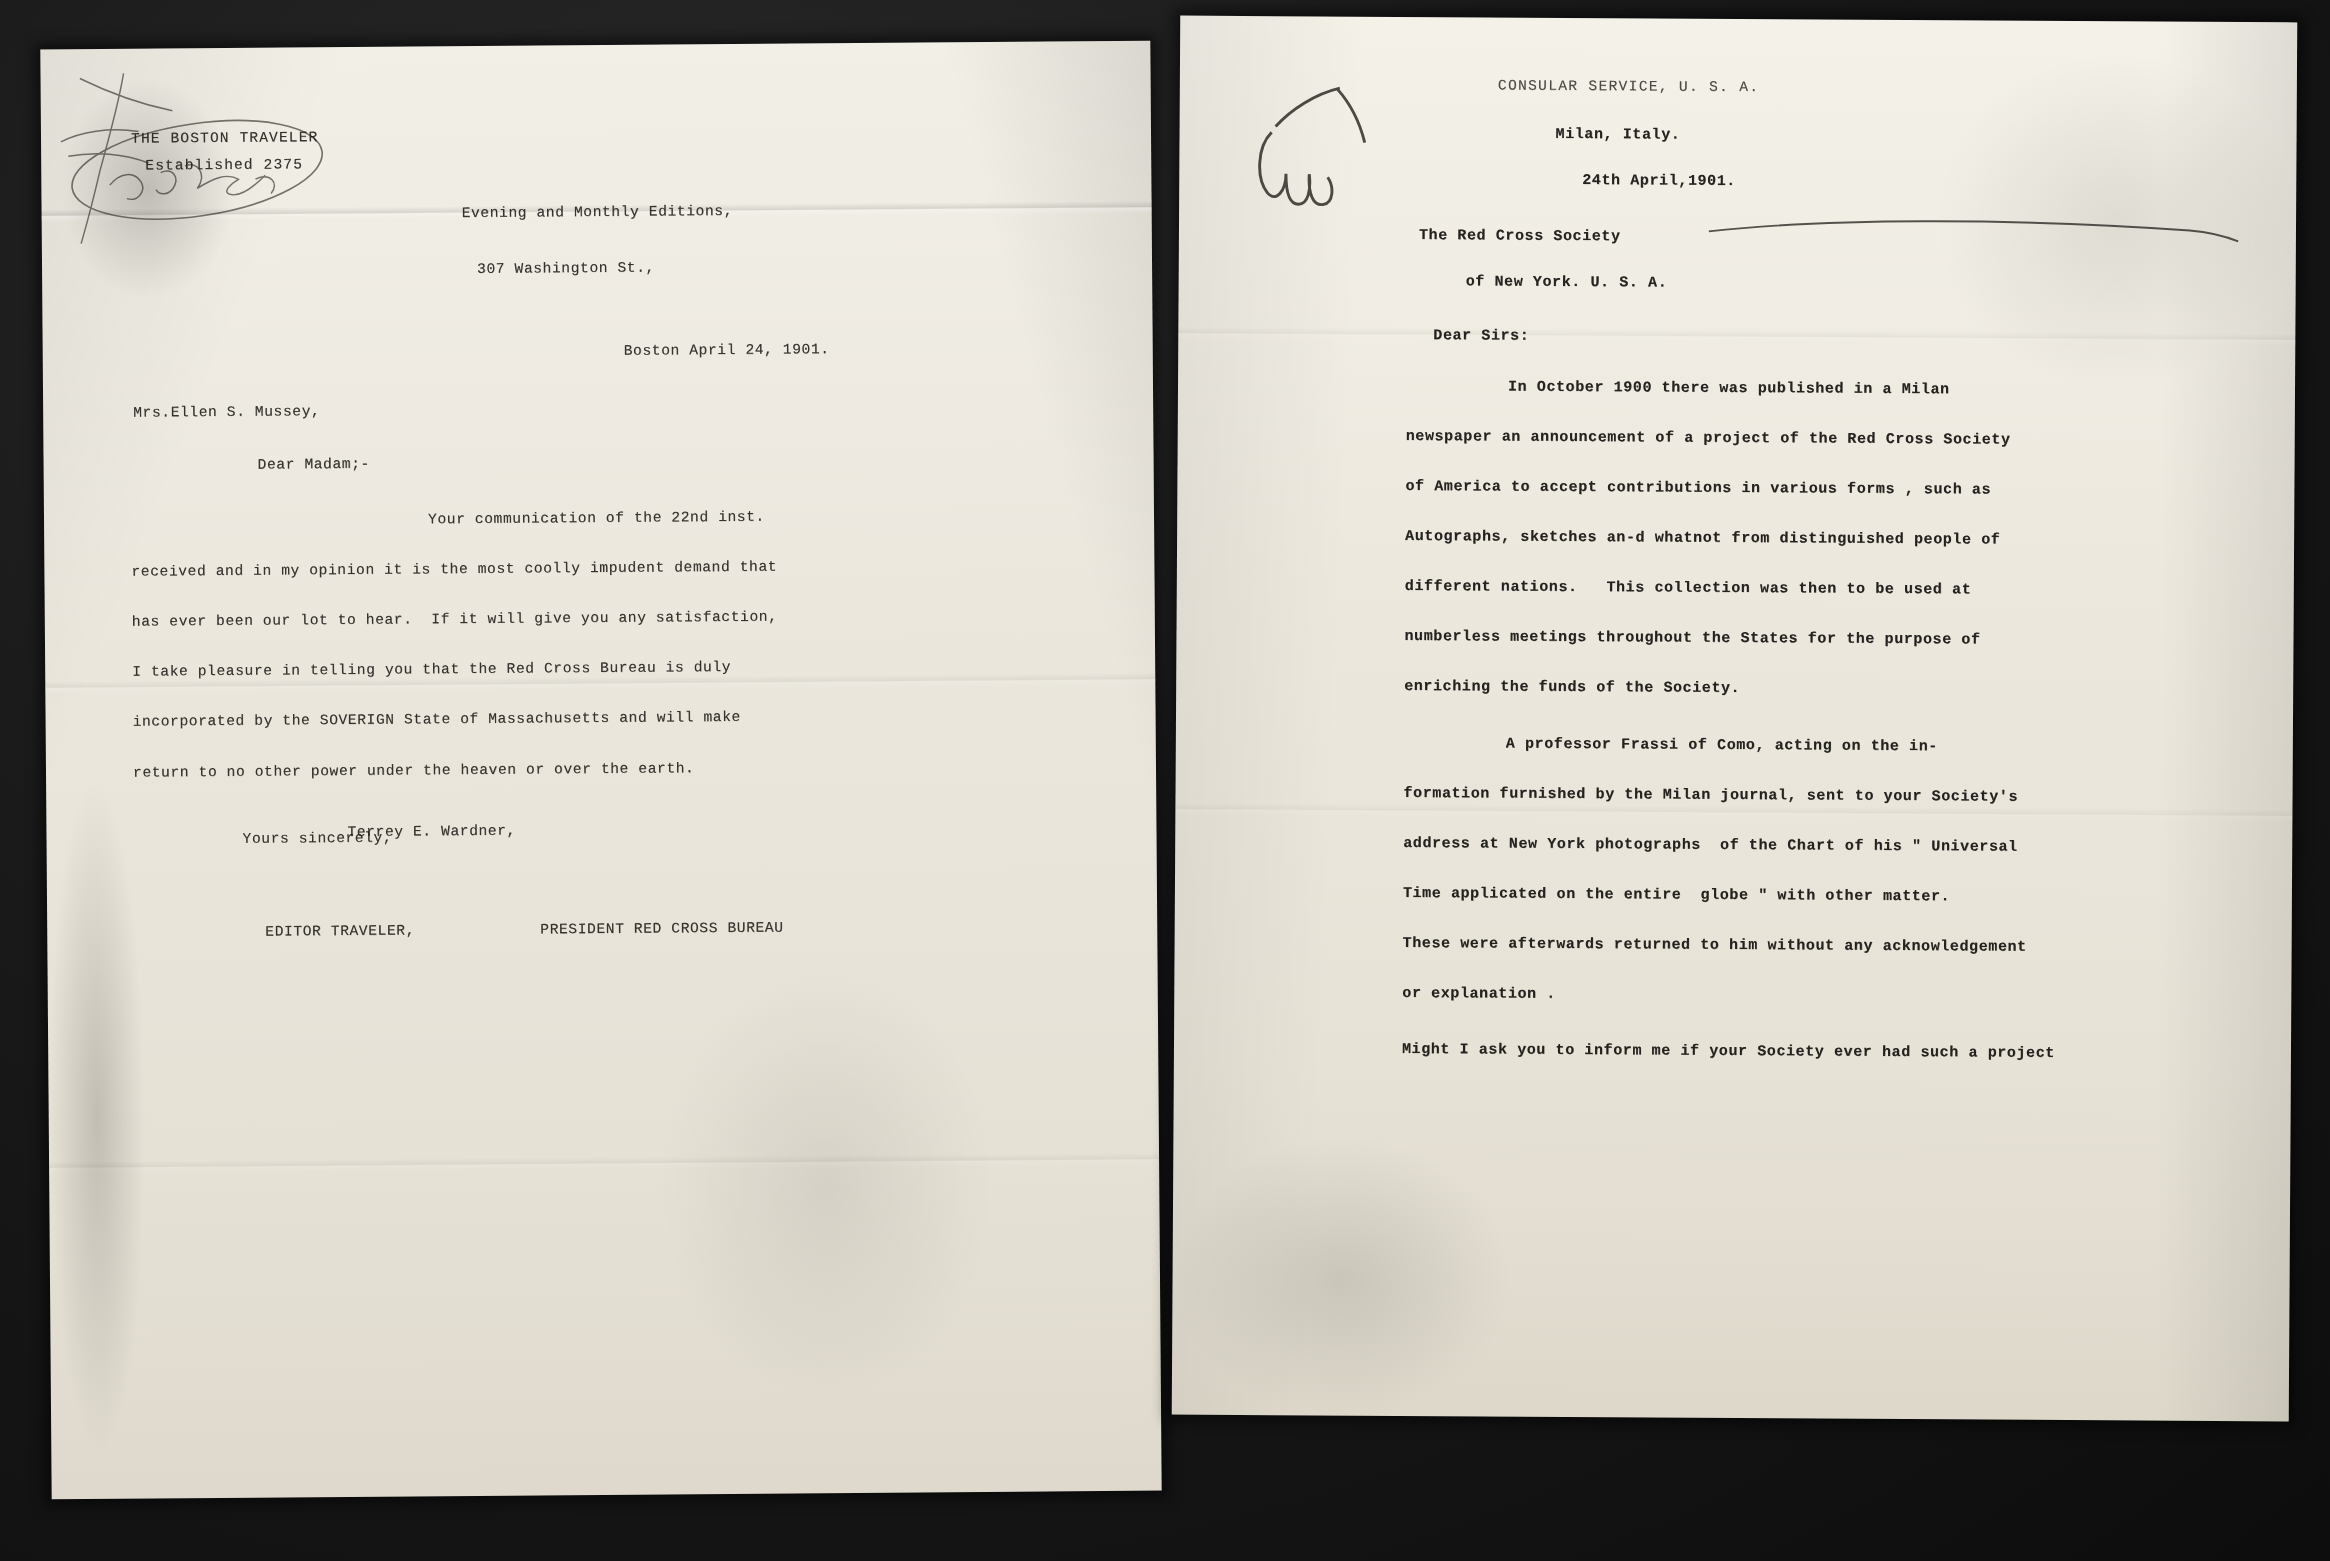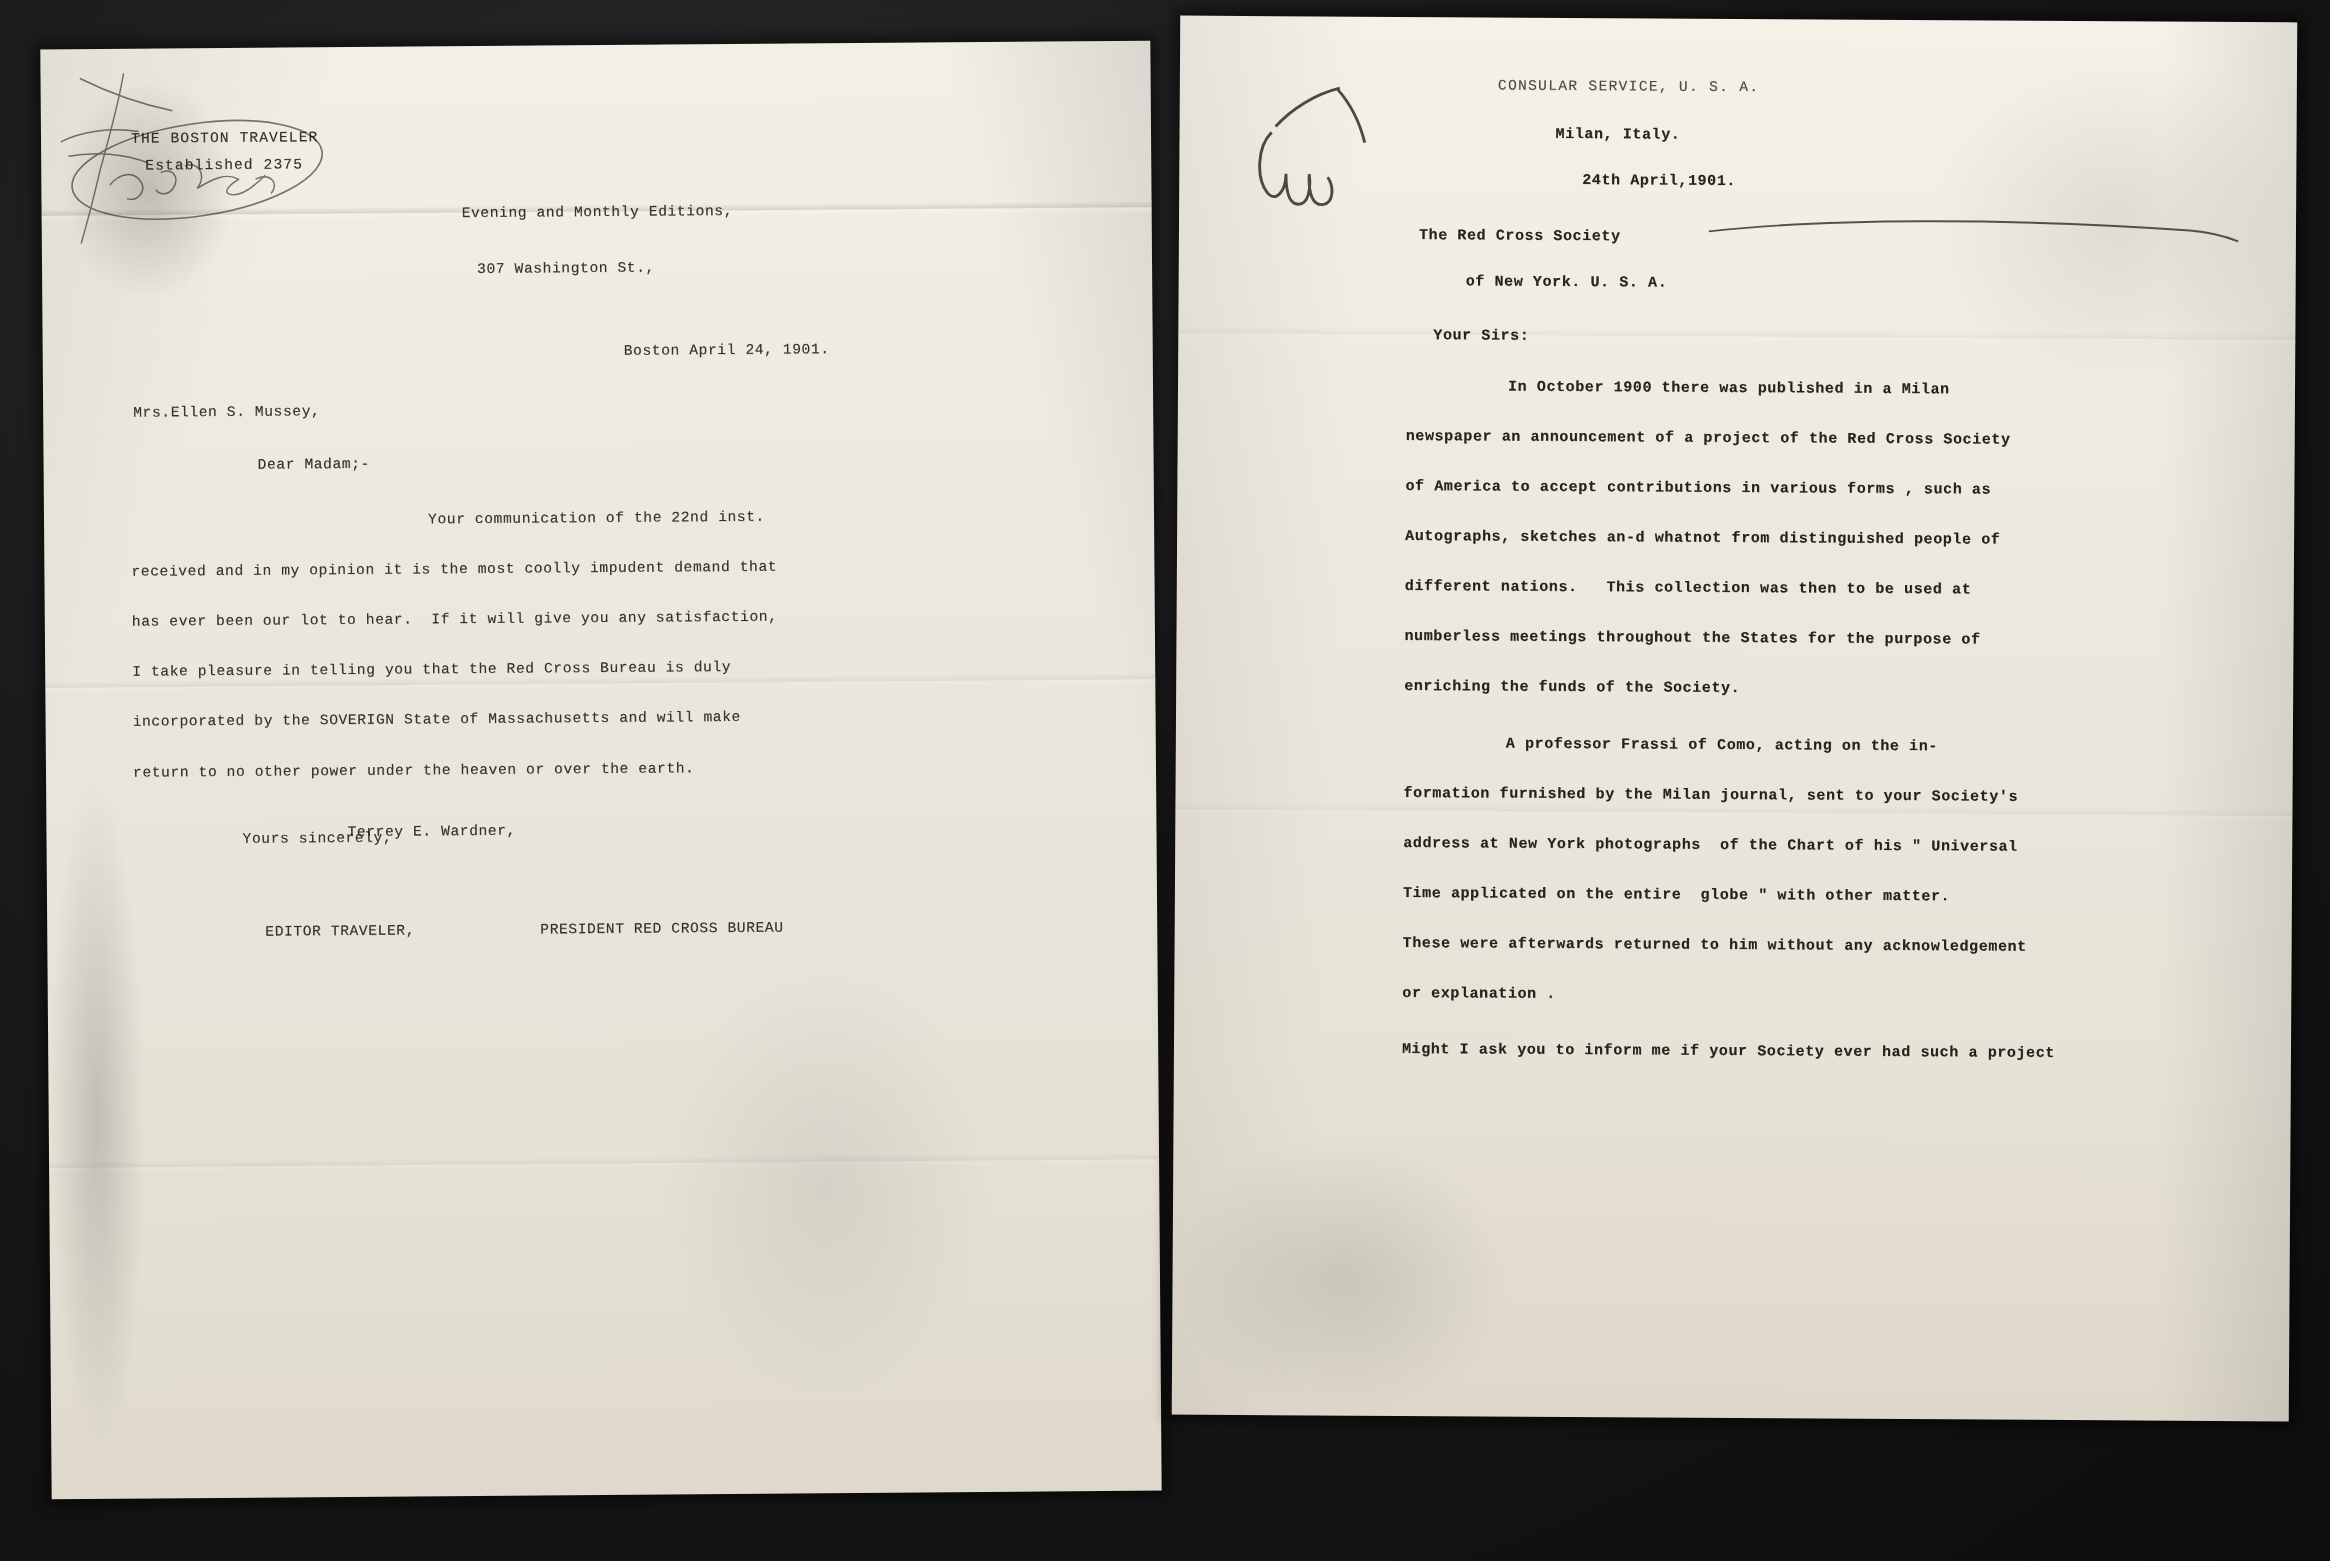--- a/index.html
+++ b/index.html
@@ -177,21 +177,21 @@
     </svg>
 
     <div class="typed light" style="left:318px; top:61px;">CONSULAR SERVICE, U. S. A.</div>
 
     <div class="typed" style="left:376px; top:109px;">Milan, Italy.</div>
     <div class="typed" style="left:403px; top:155px;">24th April,1901.</div>
 
     <div class="typed" style="left:240px; top:211px;">The Red Cross Society</div>
     <div class="typed" style="left:287px; top:257px;">of New York. U. S. A.</div>
 
-    <div class="typed" style="left:255px; top:311px;">Your Sirs:</div>
+    <div class="typed" style="left:255px; top:311px;">Dear Sirs:</div>
 
     <div class="typed body-line" style="left:330px; top:362px;">In October 1900 there was published in a Milan</div>
     <div class="typed body-line" style="left:228px; top:412px;">newspaper an announcement of a project of the Red Cross Society</div>
     <div class="typed body-line" style="left:228px; top:462px;">of America to accept contributions in various forms , such as</div>
     <div class="typed body-line" style="left:228px; top:512px;">Autographs, sketches an-d whatnot from distinguished people of</div>
     <div class="typed body-line" style="left:228px; top:562px;">different nations.   This collection was then to be used at</div>
     <div class="typed body-line" style="left:228px; top:612px;">numberless meetings throughout the States for the purpose of</div>
     <div class="typed body-line" style="left:228px; top:662px;">enriching the funds of the Society.</div>
 
     <div class="typed body-line" style="left:330px; top:719px;">A professor Frassi of Como, acting on the in-</div>

